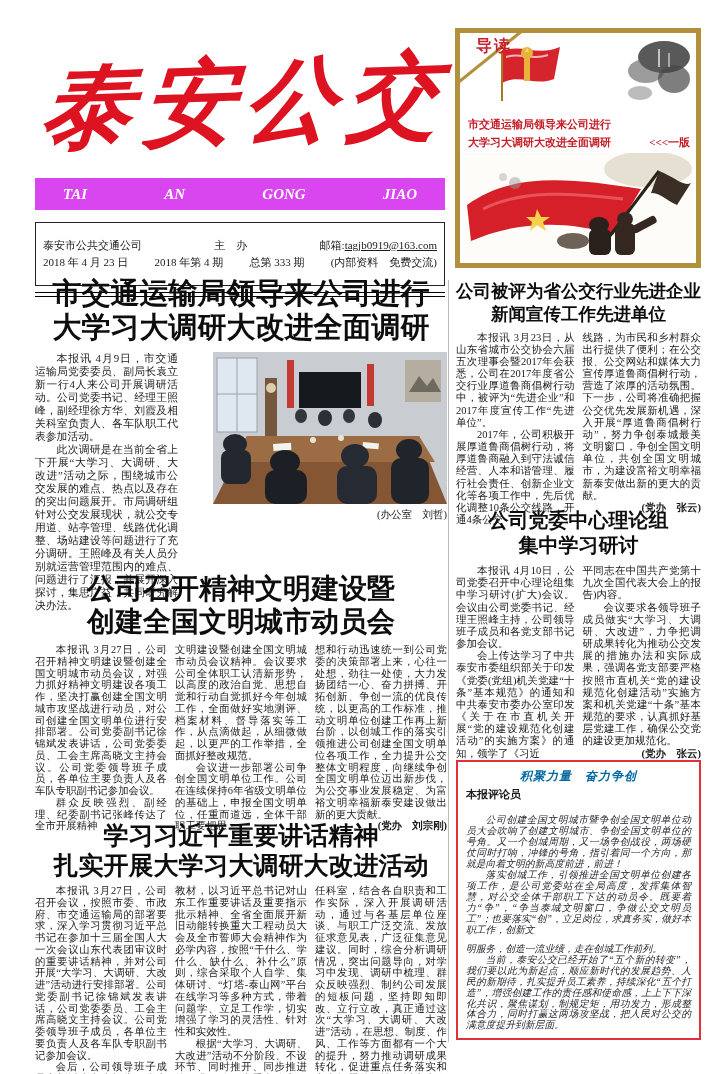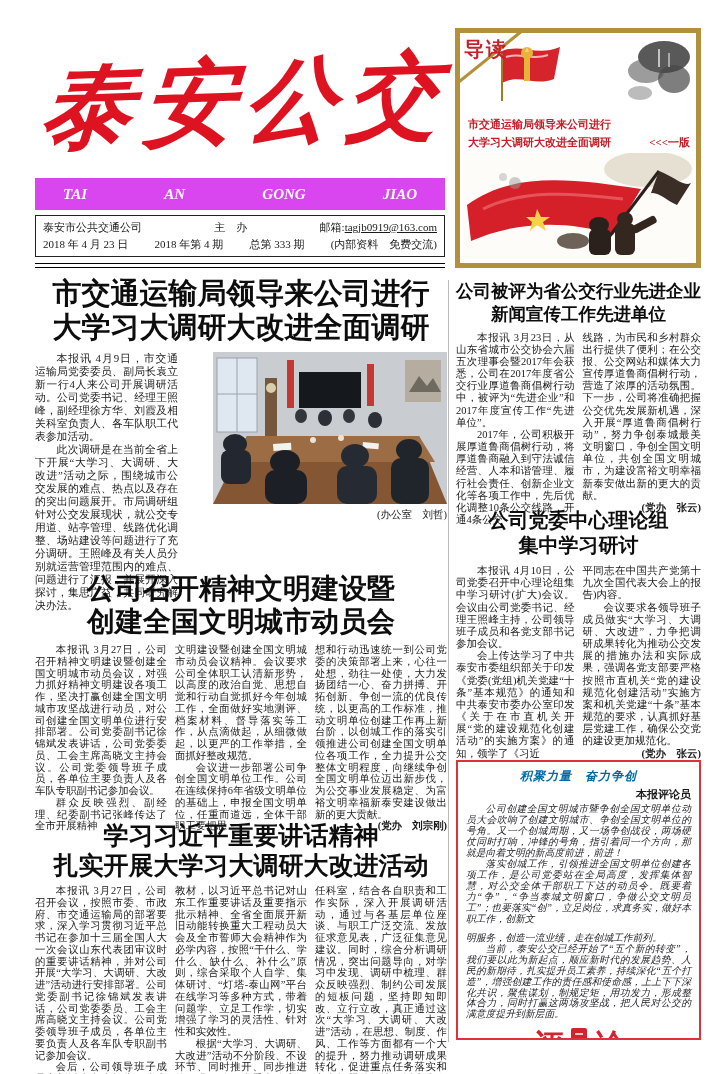--- a/index.html
+++ b/index.html
@@ -8,34 +8,34 @@
   .hei{font-family:"Liberation Sans","DejaVu Sans",sans-serif;}
 
   
   .masthead{position:absolute;left:35px;top:26px;width:410px;}
   .calligraphy{height:152px;display:flex;align-items:center;justify-content:space-between;
     padding:0 6px;color:#dd1322;font-size:92px;font-weight:bold;font-style:italic;
     transform:rotate(-2deg);line-height:1;}
   .calligraphy span{display:inline-block;transform:skewX(-6deg);}
   .blue-bar{height:32px;background:#d946ef;color:#fff;display:flex;align-items:center;
     justify-content:space-between;padding:0 28px;font-style:italic;font-weight:bold;font-size:15px;}
-  .info-box{border:1px solid #222;margin-top:5px;font-size:11px;padding:3px 7px;line-height:1.55;}
+  .info-box{border:1px solid #222;margin-top:12px;font-size:11px;padding:14px 7px;line-height:1.55;}
   .info-row{display:flex;justify-content:space-between;white-space:nowrap;}
   .email{text-decoration:underline;}
   .double-rule{margin-top:6px;height:3px;border-top:1.5px solid #000;border-bottom:1.5px solid #000;}
 
   
   .daodu{position:absolute;left:455px;top:28px;width:246px;height:240px;background:#fff;
     border:5px solid #b3913c;box-sizing:border-box;}
   .daodu-corner{position:absolute;left:0;top:0;width:62px;height:50px;}
   .daodu-corner .tri-gold{position:absolute;left:0;top:0;width:0;height:0;
     border-top:50px solid #b3913c;border-right:62px solid transparent;}
   .daodu-corner .tri-white{position:absolute;left:0;top:0;width:0;height:0;
     border-top:46px solid #fff;border-right:57px solid transparent;}
-  .daodu-label{position:absolute;left:4px;top:3px;color:#c81f2a;font-weight:bold;font-size:20px;letter-spacing:2px;}
+  .daodu-label{position:absolute;left:16px;top:3px;color:#c81f2a;font-weight:bold;font-size:16px;letter-spacing:2px;}
   .daodu-art-top{position:absolute;left:30px;top:8px;}
   .daodu-ink{position:absolute;right:2px;top:2px;}
   .daodu-list{position:absolute;left:8px;top:82px;width:222px;color:#c41e28;font-weight:bold;
     font-size:11px;line-height:1.65;}
   .daodu-row{display:flex;justify-content:space-between;}
   .daodu-row .t{text-align:left;}
   .daodu-row .p{text-align:right;white-space:nowrap;}
   .daodu-bottom{position:absolute;left:3px;bottom:2px;}
 
   
@@ -72,21 +72,21 @@
 
   
   .r2{position:absolute;left:456px;top:508px;width:245px;}
   .r2 .headline{font-size:20px;line-height:1.25;}
   .r2 .cols{margin-top:7px;font-size:10.5px;line-height:1.16;}
 
   
   .editorial{position:absolute;left:456px;top:760px;width:245px;height:280px;
     border:2px solid #e0303a;box-sizing:border-box;padding:6px 8px;overflow:hidden;}
   .ed-title{text-align:center;color:#0369a1;font-weight:bold;font-size:12px;font-style:italic;letter-spacing:1px;}
-  .ed-byline{text-align:right;font-weight:bold;font-size:11px;margin:2px 0 2px 0;}
+  .ed-byline{text-align:left;font-weight:bold;font-size:11px;margin:2px 0 13px 0;}
   .editorial .cols{font-size:9.8px;line-height:1.12;font-style:italic;color:#26262b;flex-direction:column;}
   .stamp{margin-top:6px;display:flex;align-items:center;justify-content:center;gap:3px;
     color:#d3232f;font-weight:bold;}
   .stamp .ch{font-size:30px;font-style:normal;transform:skewX(-4deg);}
   .photo-frame{display:block;}
 </style>
 </head>
 <body>
 
 <div class="page">

